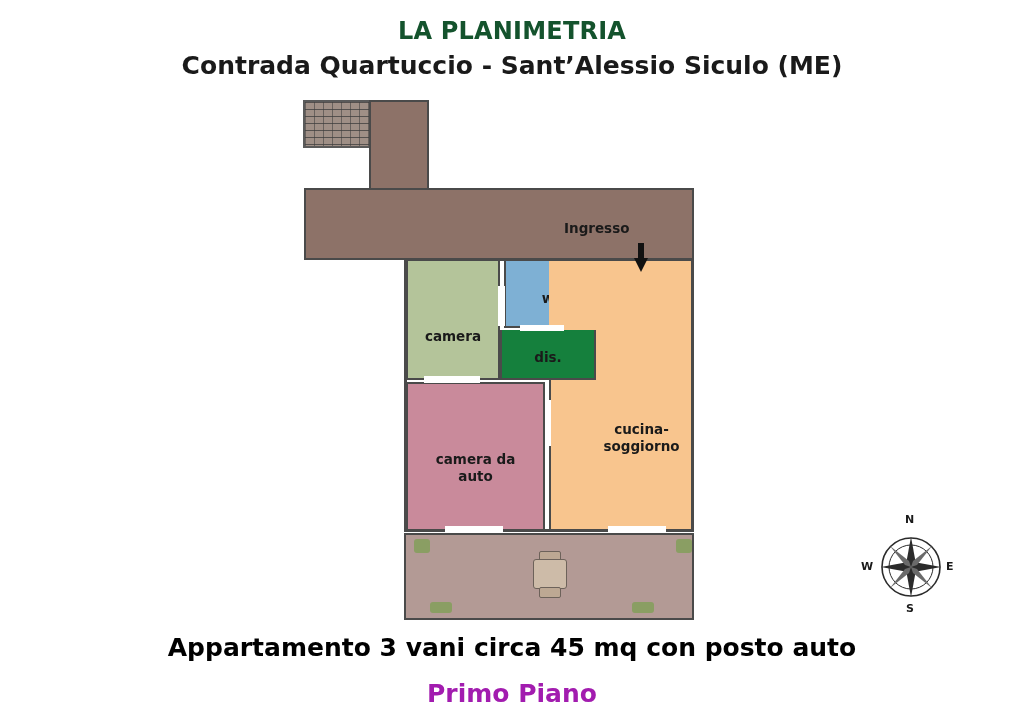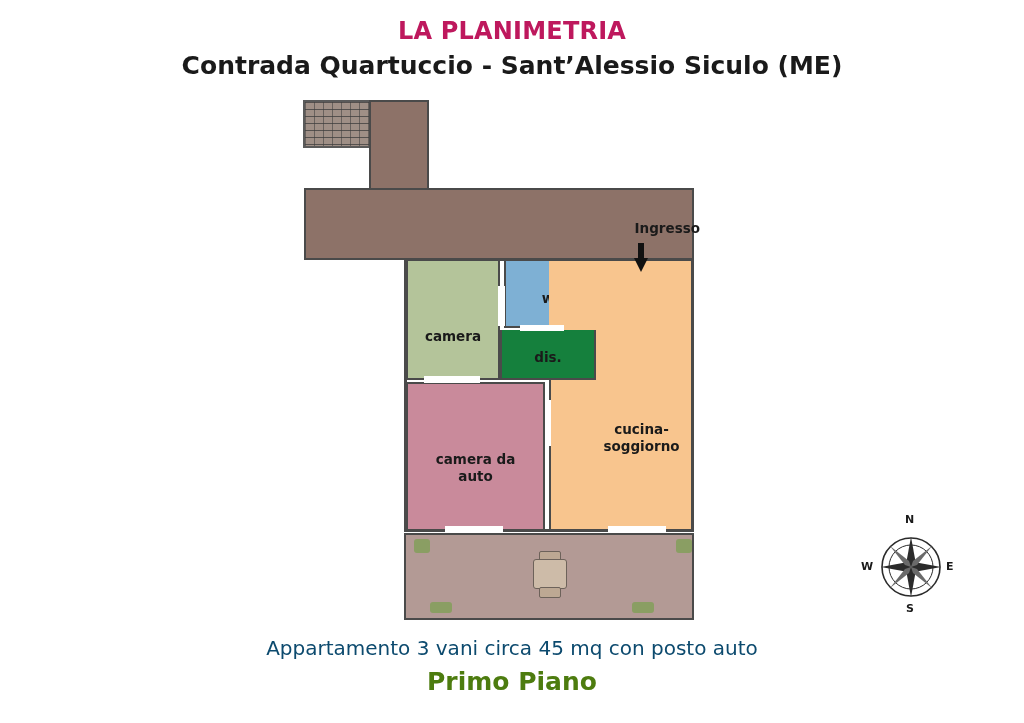--- a/index.html
+++ b/index.html
@@ -22,50 +22,50 @@
   .title-block {
     position: absolute;
     top: 16px;
     left: 0;
     width: 1024px;
     text-align: center;
   }
   .title-line1 {
     font-size: 24px;
     font-weight: bold;
-    color: #be185d;
+    color: #14532d;
     letter-spacing: .2px;
     line-height: 30px;
   }
   .title-line2 {
     font-size: 25px;
     font-weight: bold;
     color: #1a1a1a;
     line-height: 34px;
     margin-top: 3px;
   }
   .footer-block {
     position: absolute;
     top: 632px;
     left: 0;
     width: 1024px;
     text-align: center;
   }
   .footer-line1 {
-    font-size: 20px;
-    font-weight: normal;
-    color: #0c4a6e;
+    font-size: 25px;
+    font-weight: bold;
+    color: #000000;
     line-height: 32px;
   }
   .footer-line2 {
     font-size: 25px;
     font-weight: bold;
-    color: #4d7c0f;
+    color: #a21caf;
     line-height: 32px;
-    margin-top: 2px;
+    margin-top: 14px;
   }
 
   
   .plan {
     position: absolute;
     left: 0;
     top: 0;
     width: 1024px;
     height: 723px;
   }
@@ -192,24 +192,24 @@
   .op-1 { left: 424px; top: 376px; width: 56px; height: 7px; }
   .op-2 { left: 520px; top: 325px; width: 44px; height: 6px; }
   .op-3 { left: 445px; top: 526px; width: 58px; height: 7px; }
   .op-4 { left: 608px; top: 526px; width: 58px; height: 7px; }
   .op-5 { left: 498px; top: 286px; width: 7px; height: 40px; }
   .op-6 { left: 545px; top: 400px; width: 6px; height: 46px; }
 
   
   .ingresso-label {
     position: absolute;
-    left: 580px;
+    left: 564px;
     top: 220px;
     width: 120px;
-    text-align: right;
+    text-align: left;
     font-size: 13.5px;
     font-weight: bold;
     color: #1a1a1a;
   }
   .arrow-down {
     position: absolute;
     left: 634px;
     top: 243px;
     width: 14px;
     height: 30px;

